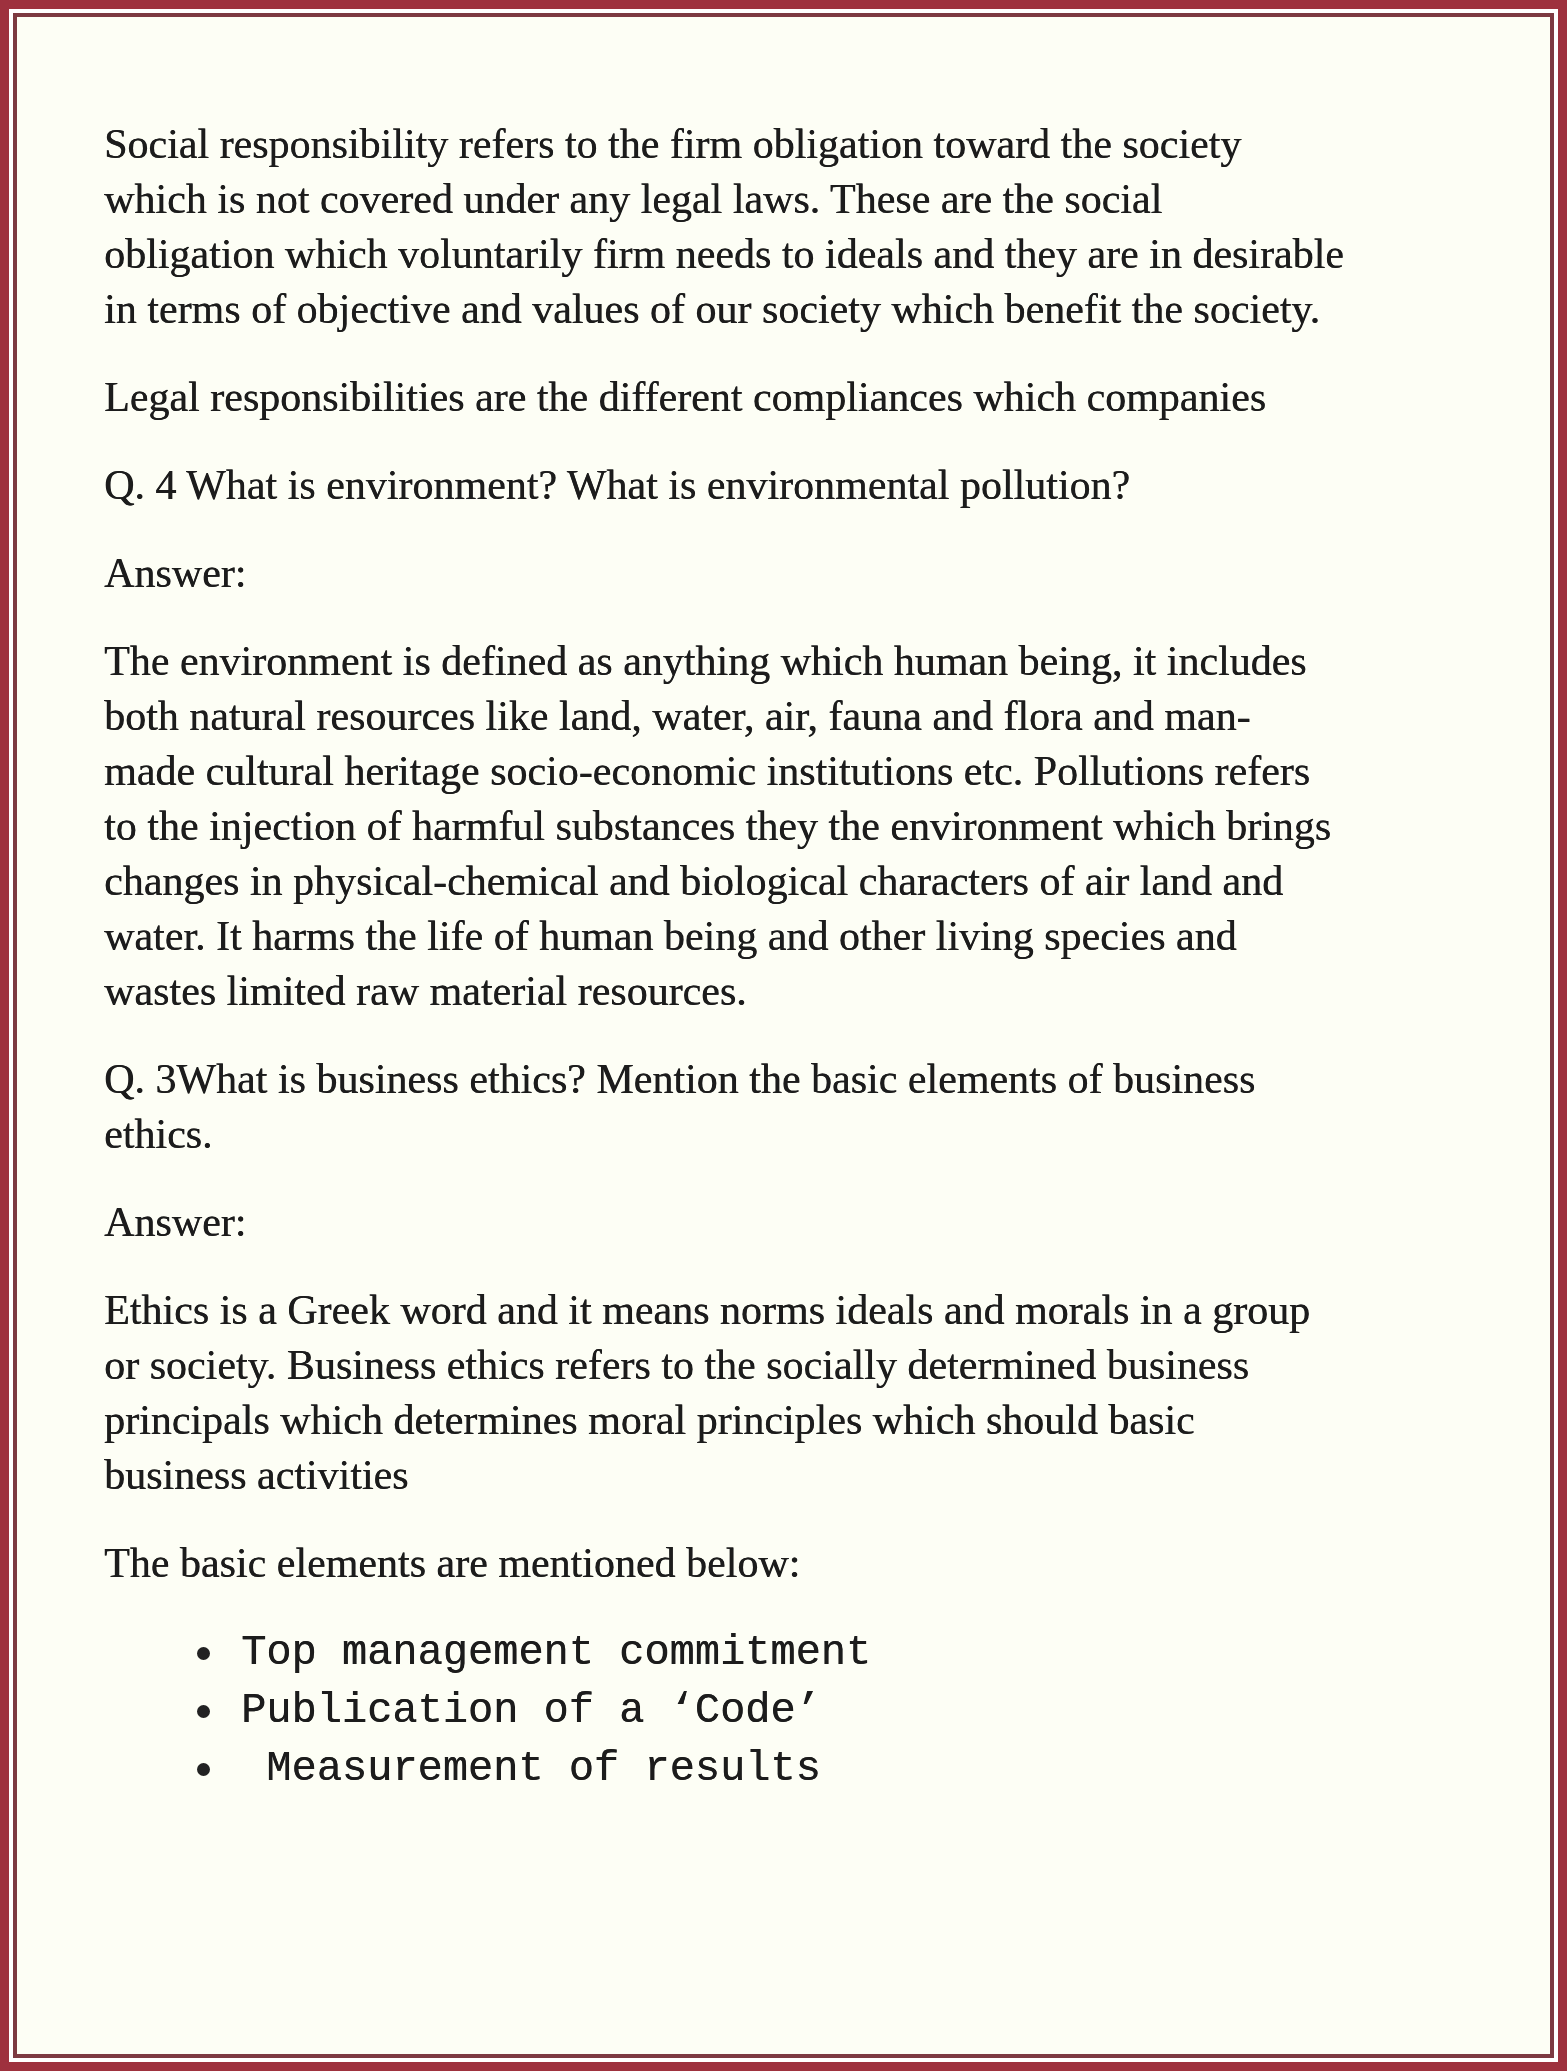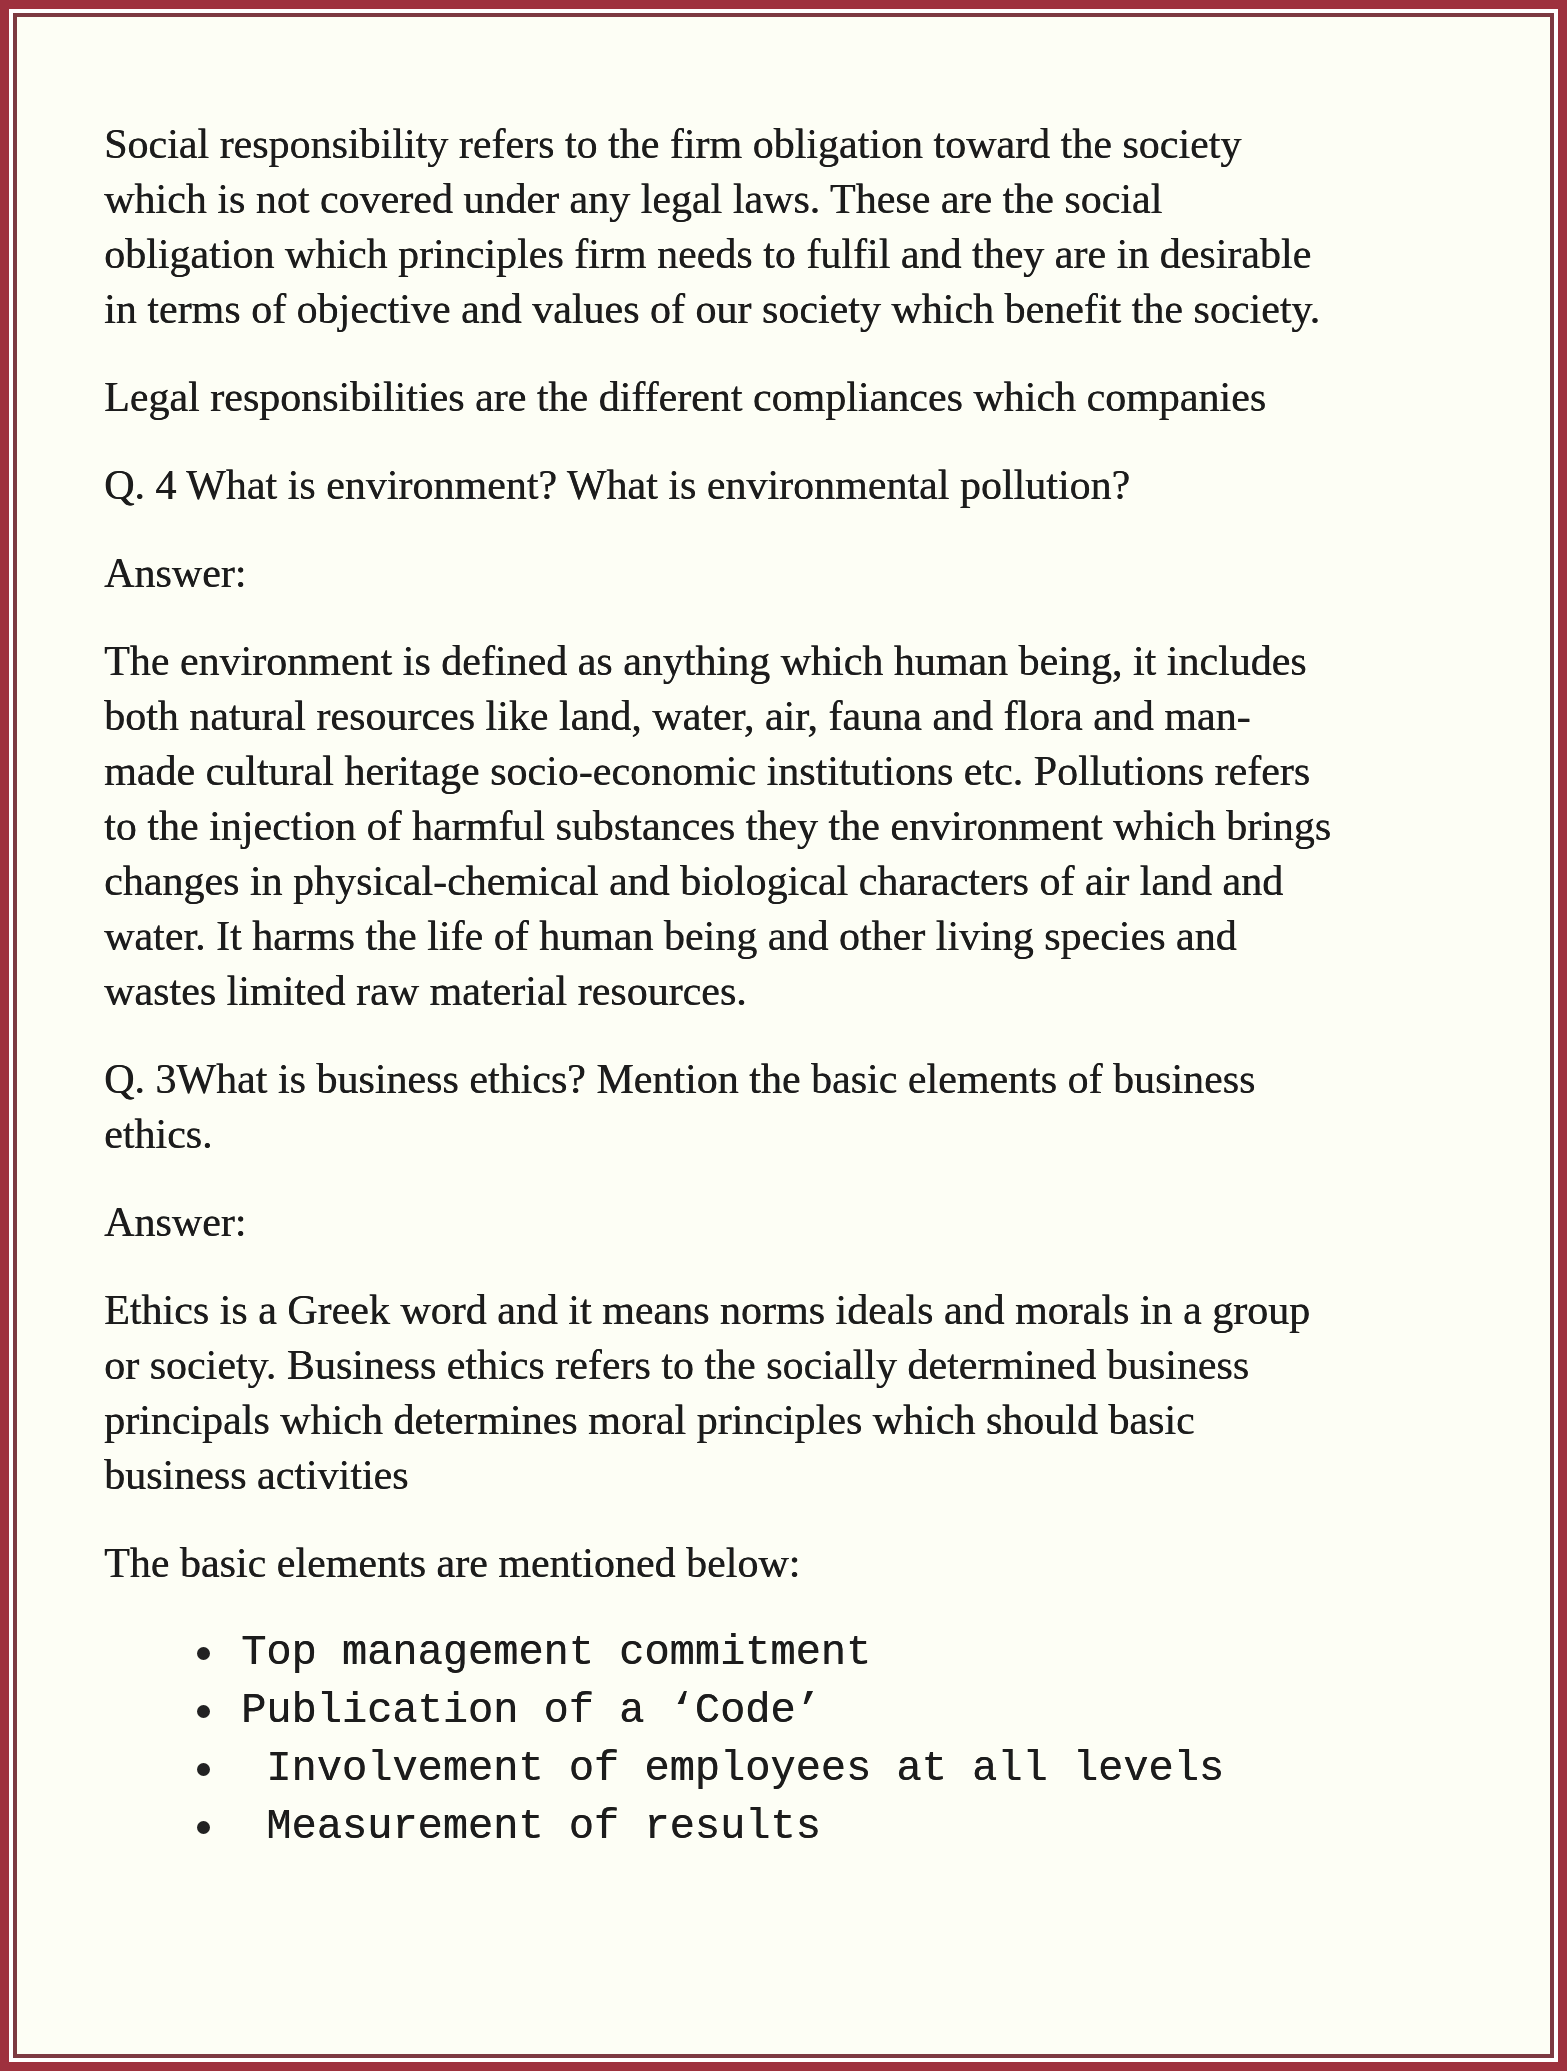--- a/index.html
+++ b/index.html
@@ -65,21 +65,21 @@
 </head>
 <body>
 
 <div class="page">
   <div class="inner">
     <div class="doc">
 
       <div class="block">
         <span class="line">Social responsibility refers to the firm obligation toward the society</span>
         <span class="line">which is not covered under any legal laws. These are the social</span>
-        <span class="line">obligation which principles firm needs to fulfil and they are in desirable</span>
+        <span class="line">obligation which voluntarily firm needs to ideals and they are in desirable</span>
         <span class="line">in terms of objective and values of our society which benefit the society.</span>
       </div>
 
       <div class="block">
         <span class="line">Legal responsibilities are the different compliances which companies</span>
       </div>
 
       <div class="block">
         <span class="line">Q. 4 What is environment? What is environmental pollution?</span>
       </div>
@@ -114,19 +114,18 @@
         <span class="line">business activities</span>
       </div>
 
       <div class="block">
         <span class="line">The basic elements are mentioned below:</span>
       </div>
 
       <ul class="bullets">
         <li>Top management commitment</li>
         <li>Publication of a ‘Code’</li>
-        <li> Involvement of employees at all levels</li>
         <li> Measurement of results</li>
       </ul>
 
     </div>
   </div>
 </div>
 
 </body></html>

